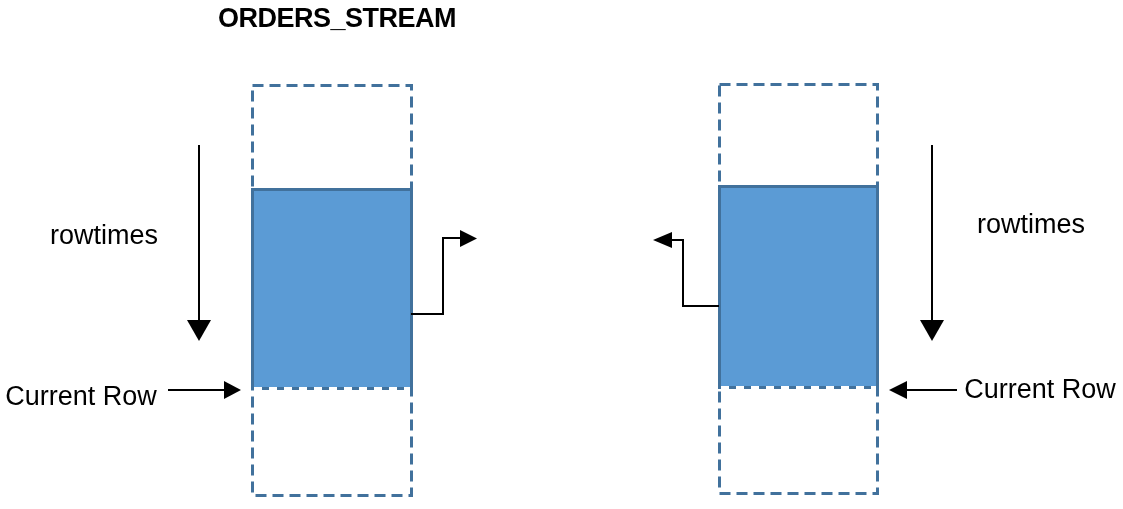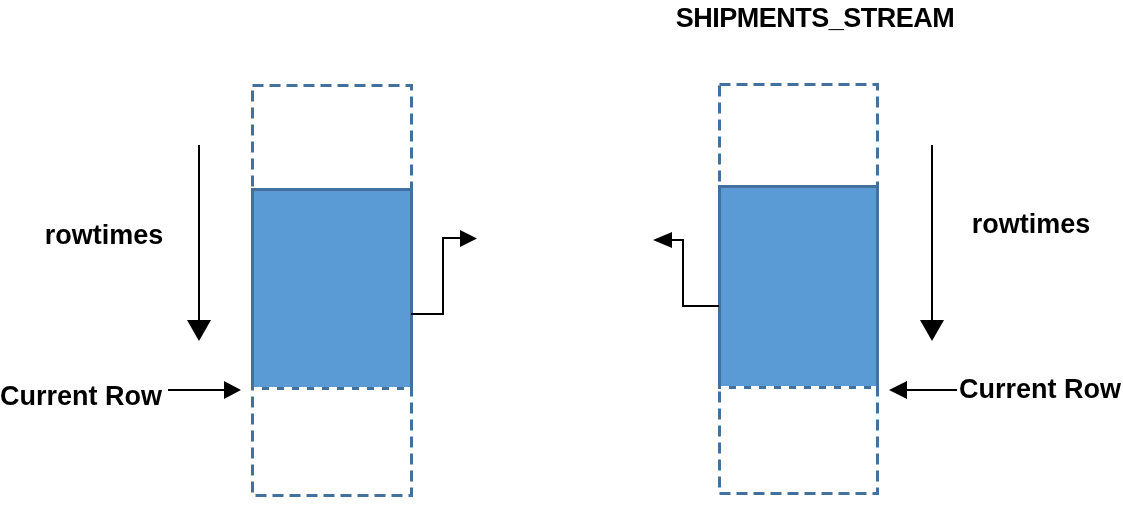--- a/index.html
+++ b/index.html
@@ -30,21 +30,21 @@
     transform: translateX(-50%);
     color: #000000;
   }
   .stream-title {
     font-size: 27px;
     font-weight: bold;
     letter-spacing: -0.5px;
   }
   .side-label {
     font-size: 27px;
-    font-weight: bold;
+    font-weight: normal;
   }
   .join-label {
     font-size: 27px;
     font-weight: normal;
   }
   
   #title-left        { left: 337px;  top: 5px;   }
   #title-right       { left: 815px;  top: 5px;   }
   #rowtimes-left     { left: 104px;  top: 222px; }
   #rowtimes-right    { left: 1031px; top: 211px; }
@@ -94,22 +94,22 @@
       <polyline points="411,314 443,314 443,238 460,238" fill="none" stroke="#000000" stroke-width="2"></polyline>
       <polygon points="460,230 460,247 477,238.5" fill="#000000"></polygon>
     </g>
 
     <g>
       <polyline points="719,306 683,306 683,240 672,240" fill="none" stroke="#000000" stroke-width="2"></polyline>
       <polygon points="672,232 672,248 653,240" fill="#000000"></polygon>
     </g>
   </svg>
 
+  <div id="title-left" class="label stream-title">ORDERS_STREAM</div>
 
-  <div id="title-right" class="label stream-title">SHIPMENTS_STREAM</div>
 
   <div id="rowtimes-left" class="label side-label">rowtimes</div>
 
   <div id="rowtimes-right" class="label side-label">rowtimes</div>
 
   <div id="current-row-left" class="label side-label">Current Row</div>
 
   <div id="current-row-right" class="label side-label">Current Row</div>
 
 

